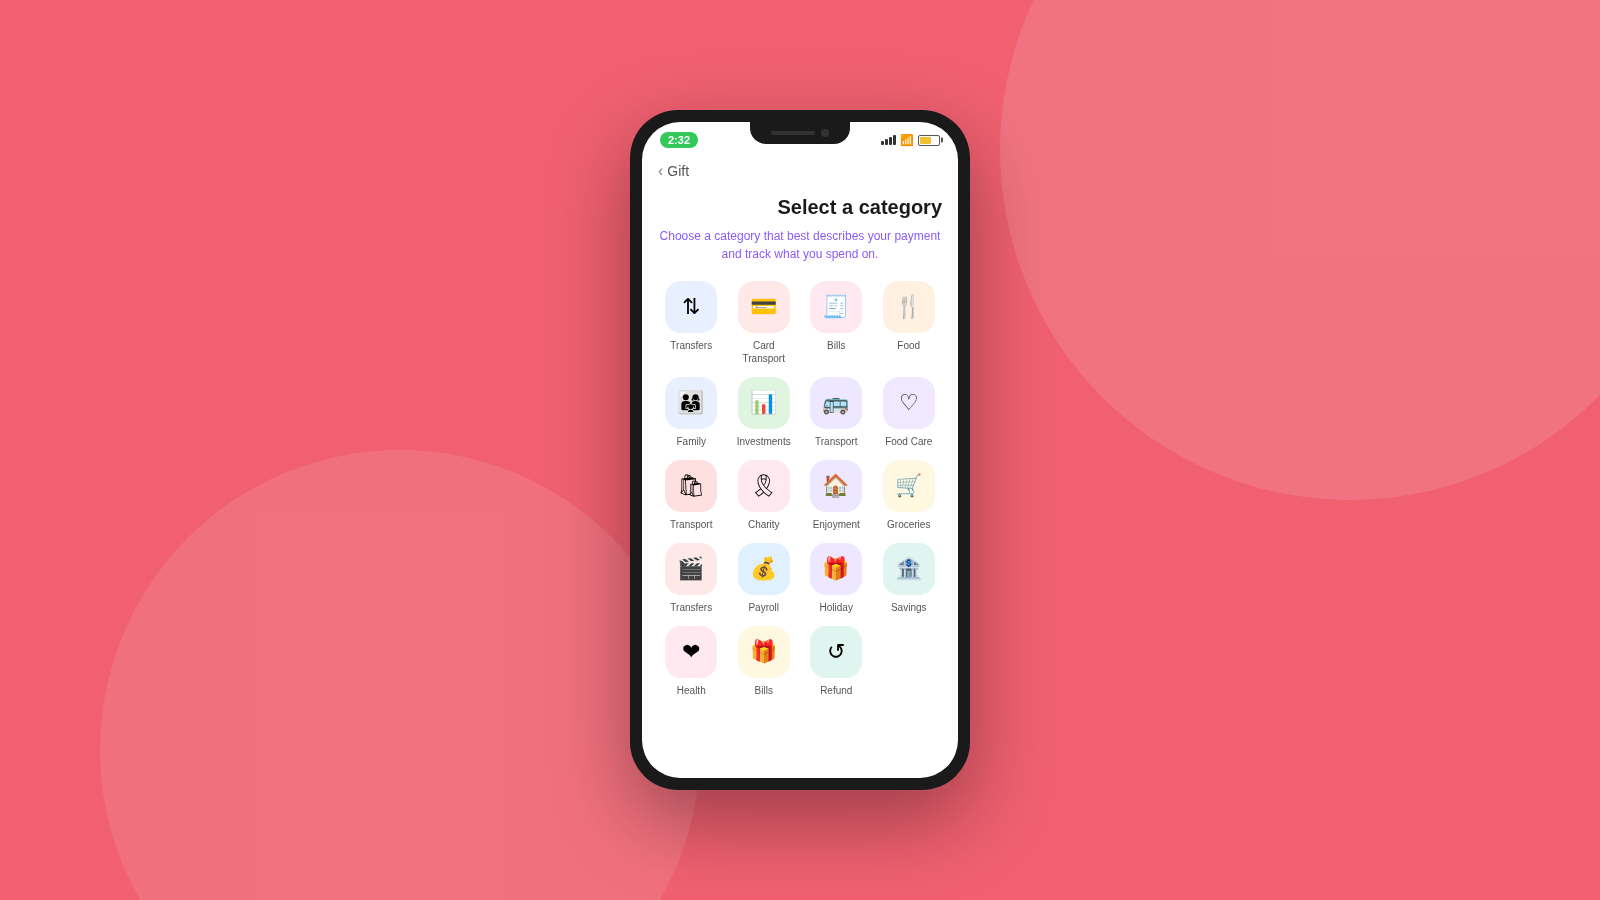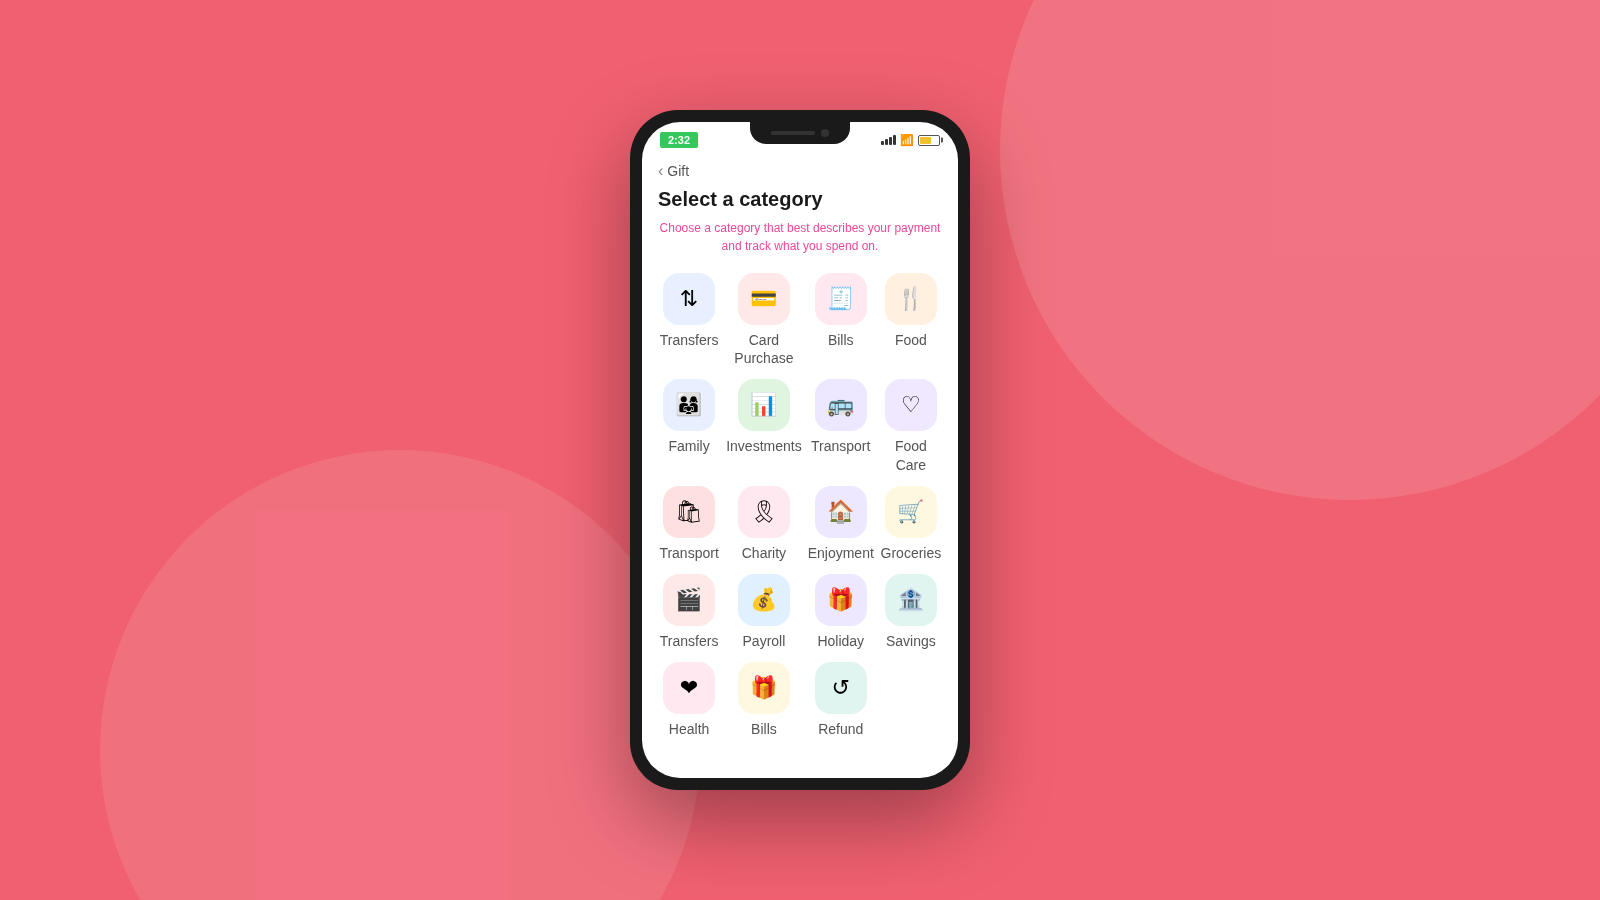--- a/index.html
+++ b/index.html
@@ -76,21 +76,21 @@
       flex-shrink: 0;
       position: relative;
     }
 
     .status-time {
       background: #34c759;
       color: white;
       font-size: 11px;
       font-weight: 700;
       padding: 2px 8px;
-      border-radius: 2px;
+      border-radius: 8px;
     }
 
     .notch {
       position: absolute;
       left: 50%;
       transform: translateX(-50%);
       top: 0;
       width: 100px;
       height: 22px;
       background: #1a1a1a;
@@ -193,27 +193,27 @@
     .back-chevron {
       font-size: 16px;
       color: #888;
     }
 
     
     .page-title {
       font-size: 20px;
       font-weight: 700;
       color: #1a1a1a;
-      text-align: left;
-      margin: 0 0 8px;
+      text-align: right;
+      margin: 8px 0 8px;
     }
 
     .page-subtitle {
       font-size: 12px;
-      color: #ec4899;
+      color: #8b5cf6;
       text-align: center;
       line-height: 1.5;
       margin-bottom: 18px;
     }
 
     
     .category-grid {
       display: grid;
       grid-template-columns: repeat(4, 1fr);
       gap: 12px 6px;
@@ -231,21 +231,21 @@
       width: 52px;
       height: 52px;
       border-radius: 16px;
       display: flex;
       align-items: center;
       justify-content: center;
       font-size: 22px;
     }
 
     .category-label {
-      font-size: 14px;
+      font-size: 10px;
       color: #555;
       text-align: center;
       line-height: 1.3;
     }
 
     
     .bg-blue-light   { background: #e8f0ff; }
     .bg-red-light    { background: #ffe8e8; }
     .bg-pink-light   { background: #ffe8f0; }
     .bg-orange-light { background: #fff0e0; }
@@ -295,21 +295,21 @@
       <h1 class="page-title">Select a category</h1>
       <p class="page-subtitle">Choose a category that best describes your payment and track what you spend on.</p>
 
       <div class="category-grid" id="category-grid">
       <div class="category-item">
             <div class="category-icon-wrap bg-blue-light" style="font-size: 22px;">⇅</div>
             <span class="category-label">Transfers</span>
           </div>
           <div class="category-item">
             <div class="category-icon-wrap bg-red-light" style="font-size: 22px;">💳</div>
-            <span class="category-label">Card Purchase</span>
+            <span class="category-label">Card Transport</span>
           </div>
           <div class="category-item">
             <div class="category-icon-wrap bg-pink-light" style="font-size: 22px;">🧾</div>
             <span class="category-label">Bills</span>
           </div>
           <div class="category-item">
             <div class="category-icon-wrap bg-orange-light" style="font-size: 22px;">🍴</div>
             <span class="category-label">Food</span>
           </div>
           <div class="category-item">

